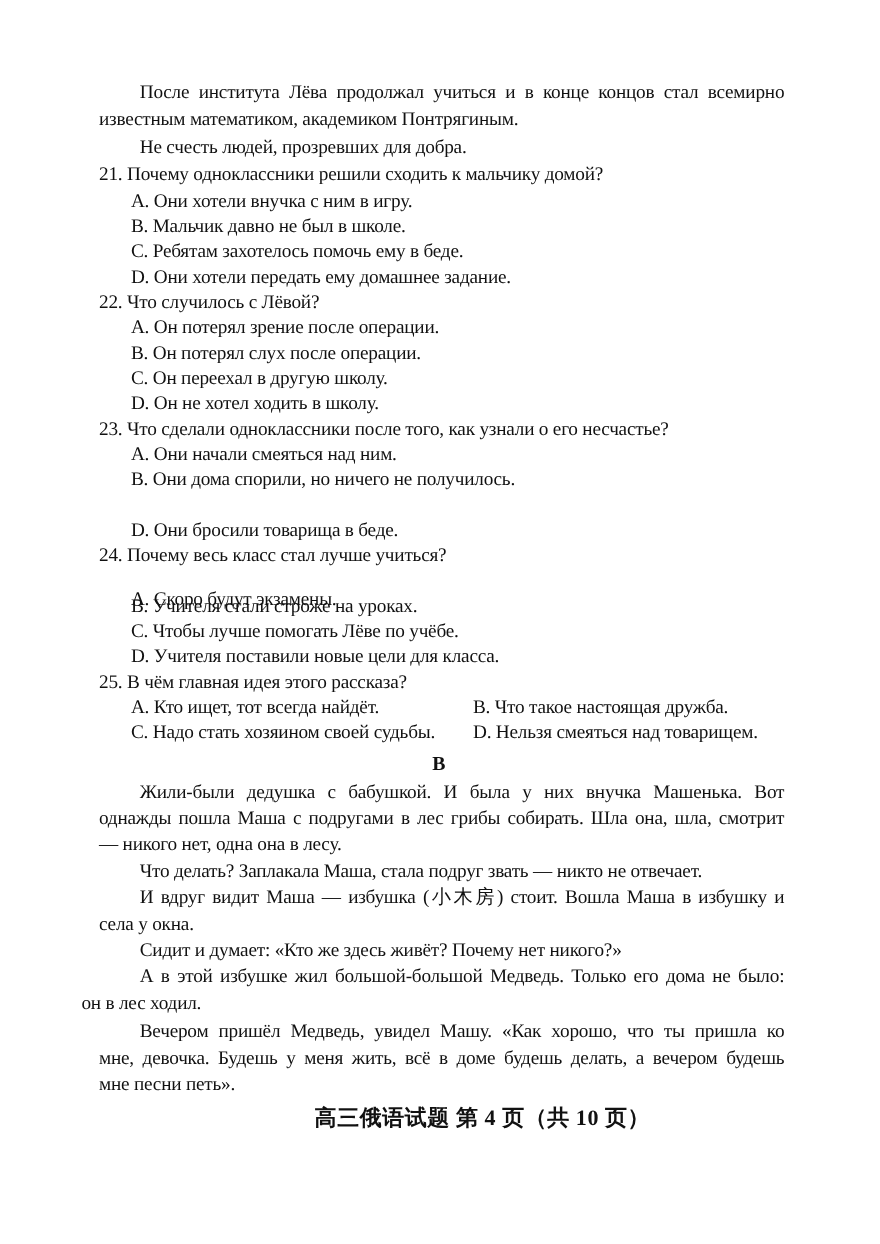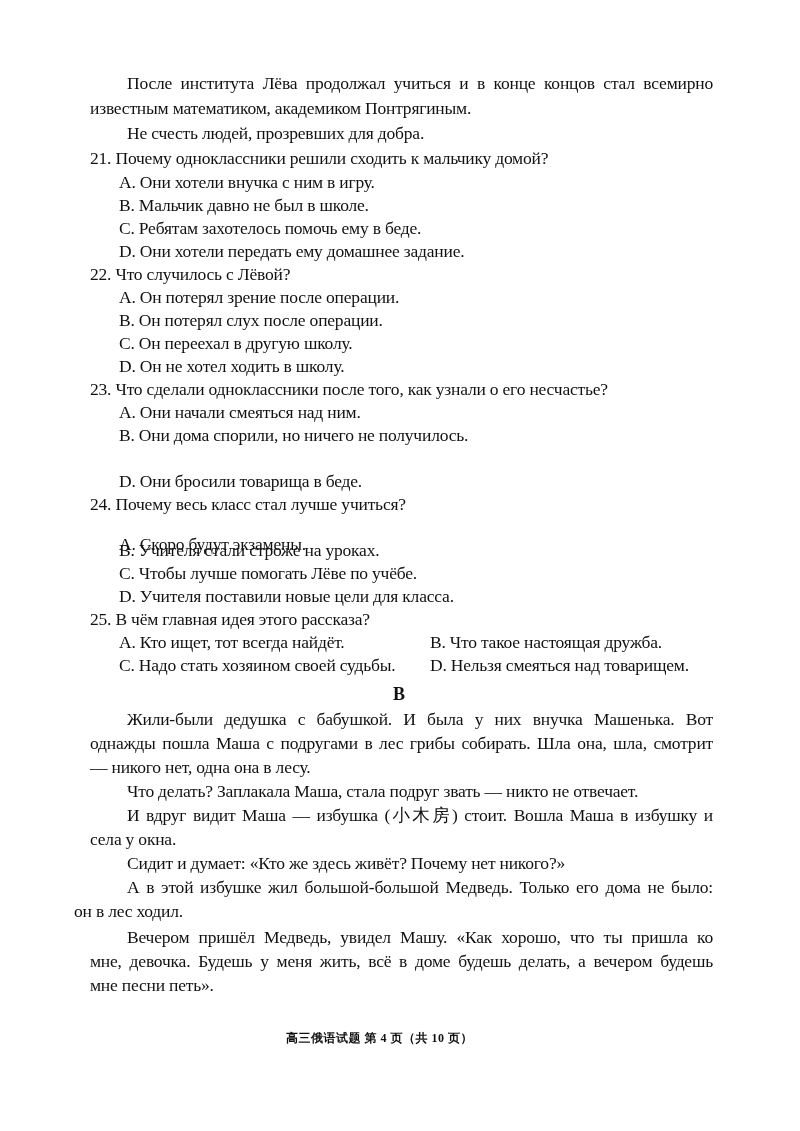--- a/index.html
+++ b/index.html
@@ -8,21 +8,21 @@
       font-family: "Liberation Serif", "DejaVu Serif", serif;
       color: #111111;
     }
     .page { position: absolute; left: 0; top: 0; width: 800px; height: 1131px; }
     .line {
       position: absolute; font-size: 17.5px; line-height: 22px; white-space: nowrap;
       letter-spacing: -0.2px;
     }
     .just { text-align: justify; text-align-last: justify; }
     .heading-b { font-weight: bold; font-size: 18px; }
-    .footer { font-size: 12px; font-weight: bold; letter-spacing: 0.5px; margin-top: 21px; }
+    .footer { font-size: 20px; font-weight: bold; letter-spacing: 0.5px; }
   </style>
 </head>
 <body>
 
 <div class="page">
 
   <div class="line just" style="left:127px; top:72px; width:586px;">После института Лёва продолжал учиться и в конце концов стал всемирно</div>
   <div class="line" style="left:90px; top:97px;">известным математиком, академиком Понтрягиным.</div>
   <div class="line" style="left:127px; top:122px;">Не счесть людей, прозревших для добра.</div>
 

